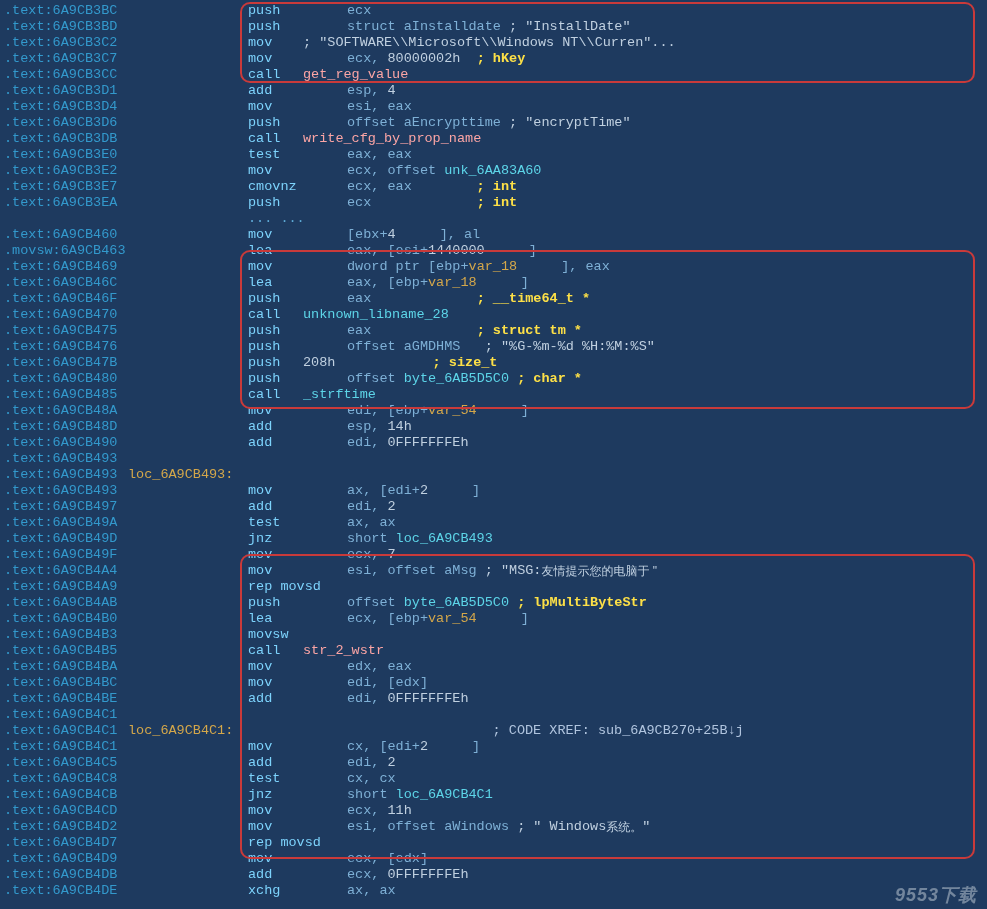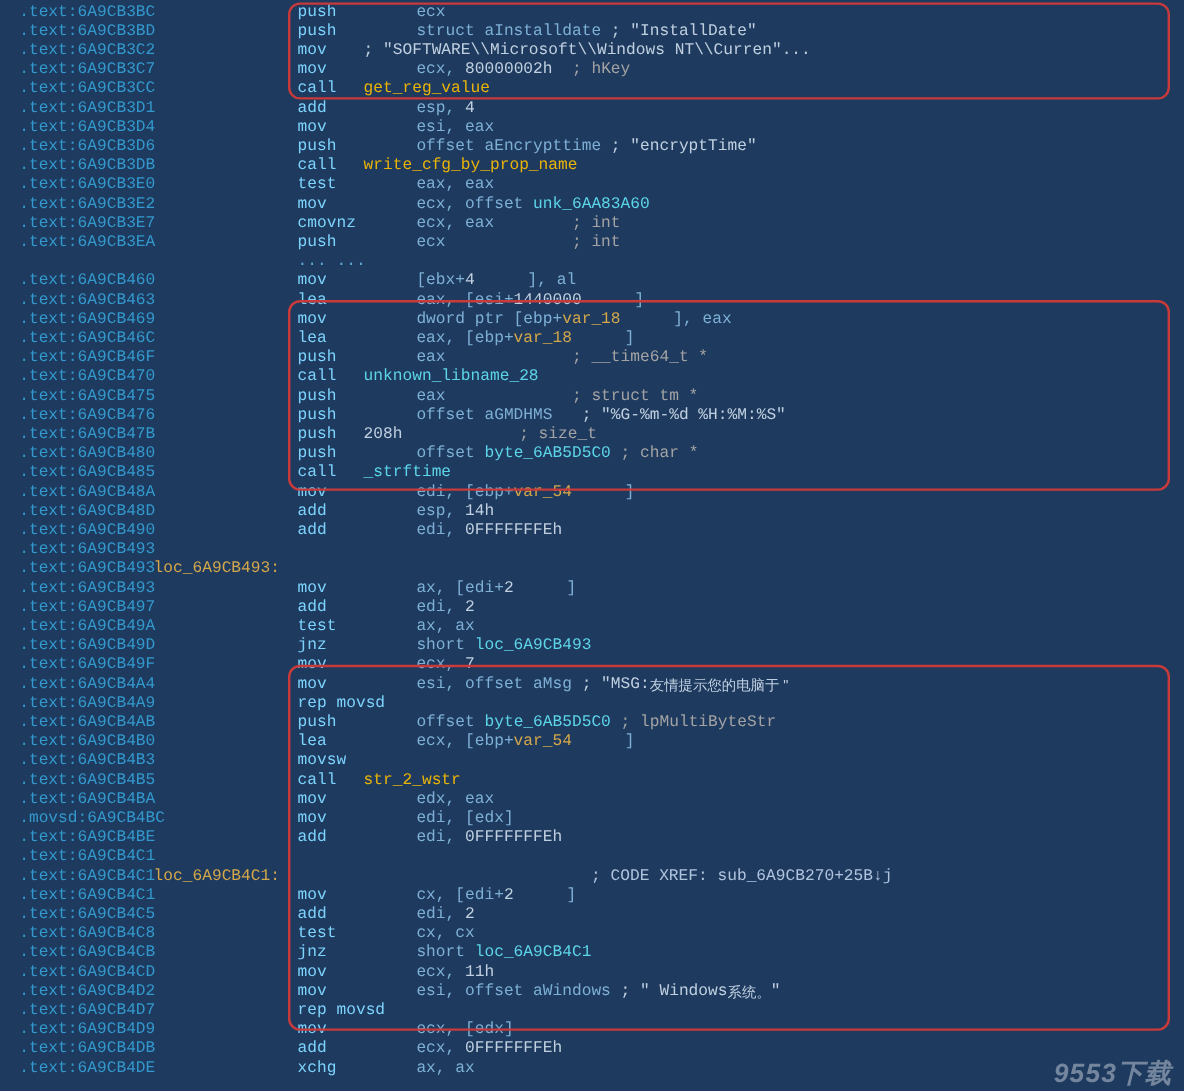--- a/index.html
+++ b/index.html
@@ -9,49 +9,49 @@
     font-size: 13.5px;
     line-height: 16px;
     width: 987px;
     height: 909px;
     overflow: hidden;
     color: #b0c4de;
     position: relative;
   }
   .listing { padding: 3px 0; }
   .line { display: flex; white-space: pre; }
-  .addr { color: #3399cc; width: 128px; padding-left: 16px; flex-shrink: 0; }
+  .addr { color: #3399cc; width: 128px; padding-left: 4px; flex-shrink: 0; }
   .loc-label { color: #d4a74a; }
   .gap { width: 120px; display: inline-block; }
   .mnem { color: #7dd3fc; width: 55px; display: inline-block; }
   .op { color: #7eb0d6; margin-left: 44px; }
   .str { color: #c0d0e0; }
   .num { color: #c0d0e0; }
   .func-cyan { color: #5dd5e8; }
-  .func-yellow { color: #eab308; }
+  .func-yellow { color: #fca5a5; }
   .reg-var { color: #d4a74a; }
-  .cmt { color: #a3a3a3; }
+  .cmt { color: #fde047; font-weight: bold; }
   .xref { color: #b0c4de; }
   .dots { color: #5eaad6; }
   .highlight-box {
     position: absolute;
     border: 2px solid #c93a3a;
     border-radius: 10px;
     pointer-events: none;
   }
   .box1 { left: 240px; top: 2px; width: 735px; height: 81px; }
   .box2 { left: 240px; top: 250px; width: 735px; height: 159px; }
   .box3 { left: 240px; top: 554px; width: 735px; height: 305px; }
   .watermark {
     position: absolute;
     bottom: 6px;
     right: 10px;
     color: rgba(200,210,220,0.5);
     font-family: Arial, sans-serif;
-    font-size: 22px;
+    font-size: 18px;
     font-style: italic;
     font-weight: bold;
     letter-spacing: 1px;
   }
   .cjk { font-family: 'Microsoft YaHei', sans-serif; font-size: 12px; }
 </style>
 </head>
 <body>
 
 <div class="listing" id="listing">
@@ -64,21 +64,21 @@
     <div class="line"><span class="addr">.text:6A9CB3D4</span><span class="gap"></span><span class="mnem">mov</span><span class="op">esi, eax</span></div>
     <div class="line"><span class="addr">.text:6A9CB3D6</span><span class="gap"></span><span class="mnem">push</span><span class="op">offset aEncrypttime </span><span class="str">; "encryptTime"</span></div>
     <div class="line"><span class="addr">.text:6A9CB3DB</span><span class="gap"></span><span class="mnem">call</span><span class="func-yellow">write_cfg_by_prop_name</span></div>
     <div class="line"><span class="addr">.text:6A9CB3E0</span><span class="gap"></span><span class="mnem">test</span><span class="op">eax, eax</span></div>
     <div class="line"><span class="addr">.text:6A9CB3E2</span><span class="gap"></span><span class="mnem">mov</span><span class="op">ecx, offset </span><span class="func-cyan">unk_6AA83A60</span></div>
     <div class="line"><span class="addr">.text:6A9CB3E7</span><span class="gap"></span><span class="mnem">cmovnz</span><span class="op">ecx, eax</span><span class="cmt">        ; int</span></div>
     <div class="line"><span class="addr">.text:6A9CB3EA</span><span class="gap"></span><span class="mnem">push</span><span class="op">ecx</span><span class="cmt">             ; int</span></div>
     <div class="line"><span class="addr"></span></div>
     <div class="line"><span class="addr"></span><span class="gap"></span><span class="dots">... ...</span></div>
     <div class="line"><span class="addr">.text:6A9CB460</span><span class="gap"></span><span class="mnem">mov</span><span class="op">[ebx+</span><span class="num">4</span><span class="op">], al</span></div>
-    <div class="line"><span class="addr">.text:6A9CB463</span><span class="gap"></span><span class="mnem">lea</span><span class="op">eax, [esi+</span><span class="num">1440000</span><span class="op">]</span></div>
+    <div class="line"><span class="addr">.movsw:6A9CB463</span><span class="gap"></span><span class="mnem">lea</span><span class="op">eax, [esi+</span><span class="num">1440000</span><span class="op">]</span></div>
     <div class="line"><span class="addr">.text:6A9CB469</span><span class="gap"></span><span class="mnem">mov</span><span class="op">dword ptr [ebp+</span><span class="reg-var">var_18</span><span class="op">], eax</span></div>
     <div class="line"><span class="addr">.text:6A9CB46C</span><span class="gap"></span><span class="mnem">lea</span><span class="op">eax, [ebp+</span><span class="reg-var">var_18</span><span class="op">]</span></div>
     <div class="line"><span class="addr">.text:6A9CB46F</span><span class="gap"></span><span class="mnem">push</span><span class="op">eax</span><span class="cmt">             ; __time64_t *</span></div>
     <div class="line"><span class="addr">.text:6A9CB470</span><span class="gap"></span><span class="mnem">call</span><span class="func-cyan">unknown_libname_28</span></div>
     <div class="line"><span class="addr">.text:6A9CB475</span><span class="gap"></span><span class="mnem">push</span><span class="op">eax</span><span class="cmt">             ; struct tm *</span></div>
     <div class="line"><span class="addr">.text:6A9CB476</span><span class="gap"></span><span class="mnem">push</span><span class="op">offset aGMDHMS   </span><span class="str">; "%G-%m-%d %H:%M:%S"</span></div>
     <div class="line"><span class="addr">.text:6A9CB47B</span><span class="gap"></span><span class="mnem">push</span><span class="num">208h</span><span class="cmt">            ; size_t</span></div>
     <div class="line"><span class="addr">.text:6A9CB480</span><span class="gap"></span><span class="mnem">push</span><span class="op">offset </span><span class="func-cyan">byte_6AB5D5C0</span><span class="cmt"> ; char *</span></div>
     <div class="line"><span class="addr">.text:6A9CB485</span><span class="gap"></span><span class="mnem">call</span><span class="func-cyan">_strftime</span></div>
     <div class="line"><span class="addr">.text:6A9CB48A</span><span class="gap"></span><span class="mnem">mov</span><span class="op">edi, [ebp+</span><span class="reg-var">var_54</span><span class="op">]</span></div>
@@ -91,21 +91,21 @@
     <div class="line"><span class="addr">.text:6A9CB49A</span><span class="gap"></span><span class="mnem">test</span><span class="op">ax, ax</span></div>
     <div class="line"><span class="addr">.text:6A9CB49D</span><span class="gap"></span><span class="mnem">jnz</span><span class="op">short </span><span class="func-cyan">loc_6A9CB493</span></div>
     <div class="line"><span class="addr">.text:6A9CB49F</span><span class="gap"></span><span class="mnem">mov</span><span class="op">ecx, </span><span class="num">7</span></div>
     <div class="line"><span class="addr">.text:6A9CB4A4</span><span class="gap"></span><span class="mnem">mov</span><span class="op">esi, offset aMsg </span><span class="str">; "MSG:</span><span class="str cjk">友情提示您的电脑于 "</span></div>
     <div class="line"><span class="addr">.text:6A9CB4A9</span><span class="gap"></span><span class="mnem">rep movsd</span></div>
     <div class="line"><span class="addr">.text:6A9CB4AB</span><span class="gap"></span><span class="mnem">push</span><span class="op">offset </span><span class="func-cyan">byte_6AB5D5C0</span><span class="cmt"> ; lpMultiByteStr</span></div>
     <div class="line"><span class="addr">.text:6A9CB4B0</span><span class="gap"></span><span class="mnem">lea</span><span class="op">ecx, [ebp+</span><span class="reg-var">var_54</span><span class="op">]</span></div>
     <div class="line"><span class="addr">.text:6A9CB4B3</span><span class="gap"></span><span class="mnem">movsw</span></div>
     <div class="line"><span class="addr">.text:6A9CB4B5</span><span class="gap"></span><span class="mnem">call</span><span class="func-yellow">str_2_wstr</span></div>
     <div class="line"><span class="addr">.text:6A9CB4BA</span><span class="gap"></span><span class="mnem">mov</span><span class="op">edx, eax</span></div>
-    <div class="line"><span class="addr">.movsd:6A9CB4BC</span><span class="gap"></span><span class="mnem">mov</span><span class="op">edi, [edx]</span></div>
+    <div class="line"><span class="addr">.text:6A9CB4BC</span><span class="gap"></span><span class="mnem">mov</span><span class="op">edi, [edx]</span></div>
     <div class="line"><span class="addr">.text:6A9CB4BE</span><span class="gap"></span><span class="mnem">add</span><span class="op">edi, </span><span class="num">0FFFFFFFEh</span></div>
     <div class="line"><span class="addr">.text:6A9CB4C1</span><span class="gap"></span><span class="mnem"></span></div>
     <div class="line"><span class="addr">.text:6A9CB4C1</span><span class="loc-label">loc_6A9CB4C1:</span><span>                                </span><span class="xref">; CODE XREF: sub_6A9CB270+25B↓j</span></div>
     <div class="line"><span class="addr">.text:6A9CB4C1</span><span class="gap"></span><span class="mnem">mov</span><span class="op">cx, [edi+</span><span class="num">2</span><span class="op">]</span></div>
     <div class="line"><span class="addr">.text:6A9CB4C5</span><span class="gap"></span><span class="mnem">add</span><span class="op">edi, </span><span class="num">2</span></div>
     <div class="line"><span class="addr">.text:6A9CB4C8</span><span class="gap"></span><span class="mnem">test</span><span class="op">cx, cx</span></div>
     <div class="line"><span class="addr">.text:6A9CB4CB</span><span class="gap"></span><span class="mnem">jnz</span><span class="op">short </span><span class="func-cyan">loc_6A9CB4C1</span></div>
     <div class="line"><span class="addr">.text:6A9CB4CD</span><span class="gap"></span><span class="mnem">mov</span><span class="op">ecx, </span><span class="num">11h</span></div>
     <div class="line"><span class="addr">.text:6A9CB4D2</span><span class="gap"></span><span class="mnem">mov</span><span class="op">esi, offset aWindows </span><span class="str">; " </span><span class="str">Windows</span><span class="str cjk">系统。</span><span class="str">"</span></div>
     <div class="line"><span class="addr">.text:6A9CB4D7</span><span class="gap"></span><span class="mnem">rep movsd</span></div>

